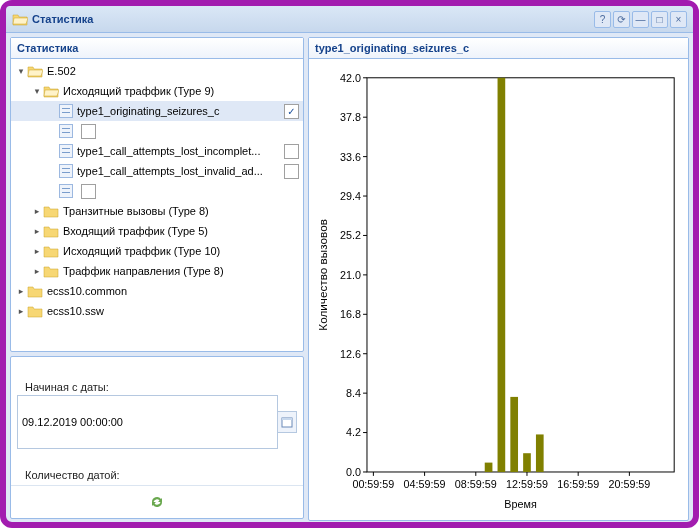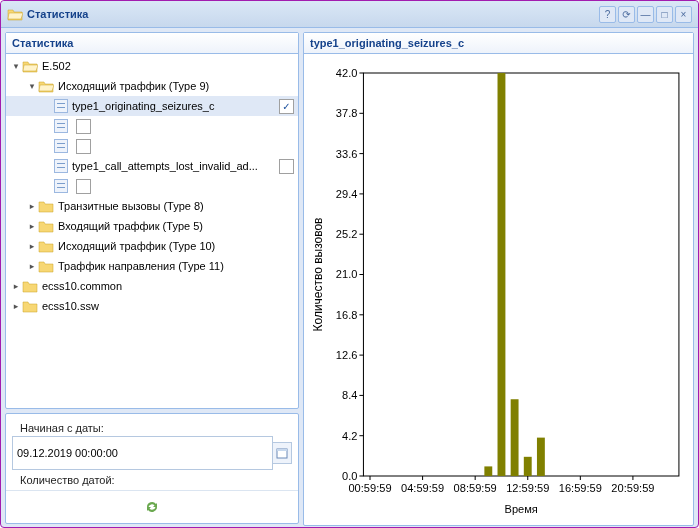--- a/index.html
+++ b/index.html
@@ -1,16 +1,16 @@
 <!DOCTYPE html>
 <html><head>
 <meta charset="utf-8">
 <style>
 html,body{margin:0;padding:0;font-family:Tahoma,Arial,sans-serif;font-size:11px;background:#fff;}
-.window{width:699px;height:528px;box-sizing:border-box;border:1px solid #a21caf;border-radius:4px;background:#dfe8f6;}
+.window{width:699px;height:528px;box-sizing:border-box;border:6px solid #a21caf;border-radius:12px;background:#dfe8f6;}
 .titlebar{height:26px;background:linear-gradient(#dae7f6,#c7d8ed);border-bottom:1px solid #99bbe8;display:flex;align-items:center;padding:0 6px;border-radius:4px 4px 0 0;}
 .titlebar .ticon{width:16px;height:16px;margin-right:4px;display:flex;align-items:center;justify-content:center;}
 .titlebar .title{color:#15428b;font-weight:bold;flex:1;}
 .titlebar .tools{display:flex;gap:2px;}
 .titlebar .tools .tool{width:15px;height:15px;border:1px solid #99bbe8;background:#dfe8f6;border-radius:2px;display:flex;align-items:center;justify-content:center;color:#4b6b9e;cursor:pointer;font-size:10px;}
 .body{display:flex;height:calc(100% - 26px);padding:4px;box-sizing:border-box;gap:4px;}
 .left{width:294px;display:flex;flex-direction:column;gap:4px;}
 .panel{border:1px solid #99bbe8;background:#fff;border-radius:2px;display:flex;flex-direction:column;}
 .panel-hdr{background:linear-gradient(#fff,#eef3fb);border-bottom:1px solid #99bbe8;padding:4px 6px;color:#15428b;font-weight:bold;display:flex;align-items:center;}
 .tree{flex:1;overflow:auto;padding:2px 0;}
@@ -21,23 +21,23 @@
 .node .folder{width:16px;height:14px;margin-right:4px;display:inline-block;}
 .node .leaf{width:14px;height:14px;margin-right:4px;border:1px solid #9cb8e0;background:#eef3fb;position:relative;box-sizing:border-box;}
 .node .leaf:before,.node .leaf:after{content:"";position:absolute;left:2px;right:2px;height:1px;background:#7a9dcc;}
 .node .leaf:before{top:3px;}
 .node .leaf:after{top:7px;}
 .node .label{flex:1;color:#000;white-space:nowrap;overflow:hidden;text-overflow:ellipsis;}
 .node .chk{width:13px;height:13px;border:1px solid #a0a0a0;background:#fff;margin-left:4px;display:flex;align-items:center;justify-content:center;color:#1a4f9c;font-size:10px;}
 .folder-svg{fill:#f7d774;stroke:#c9a227;stroke-width:0.5;}
 .folder-open-svg{fill:#f7d774;stroke:#c9a227;stroke-width:0.5;}
 .form{padding:4px 6px;}
-.form label{display:block;color:#222;margin-top:4px;padding-left:8px;}
+.form label{display:block;color:#222;margin-top:20px;padding-left:8px;}
 .form .field{display:flex;align-items:center;margin-top:2px;}
-.form input{flex:1;border:1px solid #b5c8e0;height:20px;padding:6px 4px;font-size:11px;}
+.form input{flex:1;border:1px solid #b5c8e0;height:20px;padding:16px 4px;font-size:11px;}
 .form .cal{width:18px;height:20px;border:1px solid #b5c8e0;border-left:none;background:#eef3fb;display:flex;align-items:center;justify-content:center;cursor:pointer;}
 .refresh-bar{height:32px;display:flex;align-items:center;justify-content:center;border-top:1px solid #dbe5f1;}
 .refresh-bar .refresh{width:20px;height:20px;cursor:pointer;}
 .right{flex:1;}
 .chart-wrap{height:100%;position:relative;}
 .chart-title{color:#15428b;font-weight:bold;padding:4px 6px;border-bottom:1px solid #99bbe8;background:linear-gradient(#fff,#eef3fb);}
 .chart-area{position:absolute;top:26px;left:0;right:0;bottom:0;padding:4px;}
 svg text{font-size:11px;font-family:Tahoma,Arial,sans-serif;}
 .axis-label{font-size:11px;}
 .yaxis-title{font-size:12px;}
@@ -97,20 +97,21 @@
             <div class="node">
               <span class="indent" style="width:36px"></span>
               <span class="arrow"></span>
               <span class="leaf"></span>
               <span class="chk"></span>
             </div>
             <div class="node">
               <span class="indent" style="width:36px"></span>
               <span class="arrow"></span>
               <span class="leaf"></span>
+              <span class="label">type1_call_attempts_lost_incomplet...</span>
               <span class="chk"></span>
             </div>
             <div class="node">
               <span class="indent" style="width:36px"></span>
               <span class="arrow"></span>
               <span class="leaf"></span>
               <span class="label">type1_call_attempts_lost_invalid_ad...</span>
               <span class="chk"></span>
             </div>
             <div class="node">
@@ -142,21 +143,21 @@
                   <path class="folder-svg" d="M1 3h5l1 2h8v8H1z"></path>
                 </svg></span>
               <span class="label">Исходящий траффик (Type 10)</span>
             </div>
             <div class="node">
               <span class="indent" style="width:20px"></span>
               <span class="arrow">▸</span>
               <span class="folder"><svg width="16" height="14" viewBox="0 0 16 14">
                   <path class="folder-svg" d="M1 3h5l1 2h8v8H1z"></path>
                 </svg></span>
-              <span class="label">Траффик направления (Type 11)</span>
+              <span class="label">Траффик направления (Type 8)</span>
             </div>
             <div class="node">
               <span class="indent" style="width:4px"></span>
               <span class="arrow">▸</span>
               <span class="folder"><svg width="16" height="14" viewBox="0 0 16 14">
                   <path class="folder-svg" d="M1 3h5l1 2h8v8H1z"></path>
                 </svg></span>
               <span class="label">ecss10.common</span>
             </div>
             <div class="node">

